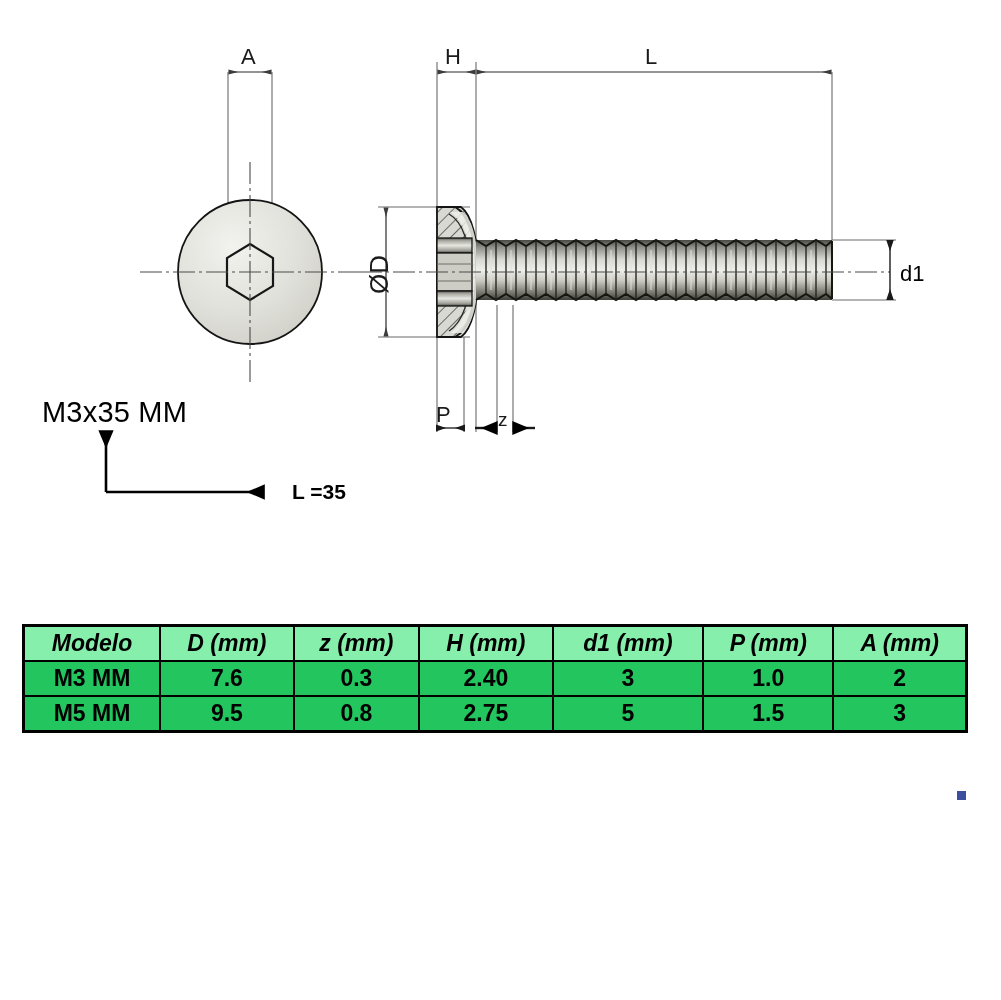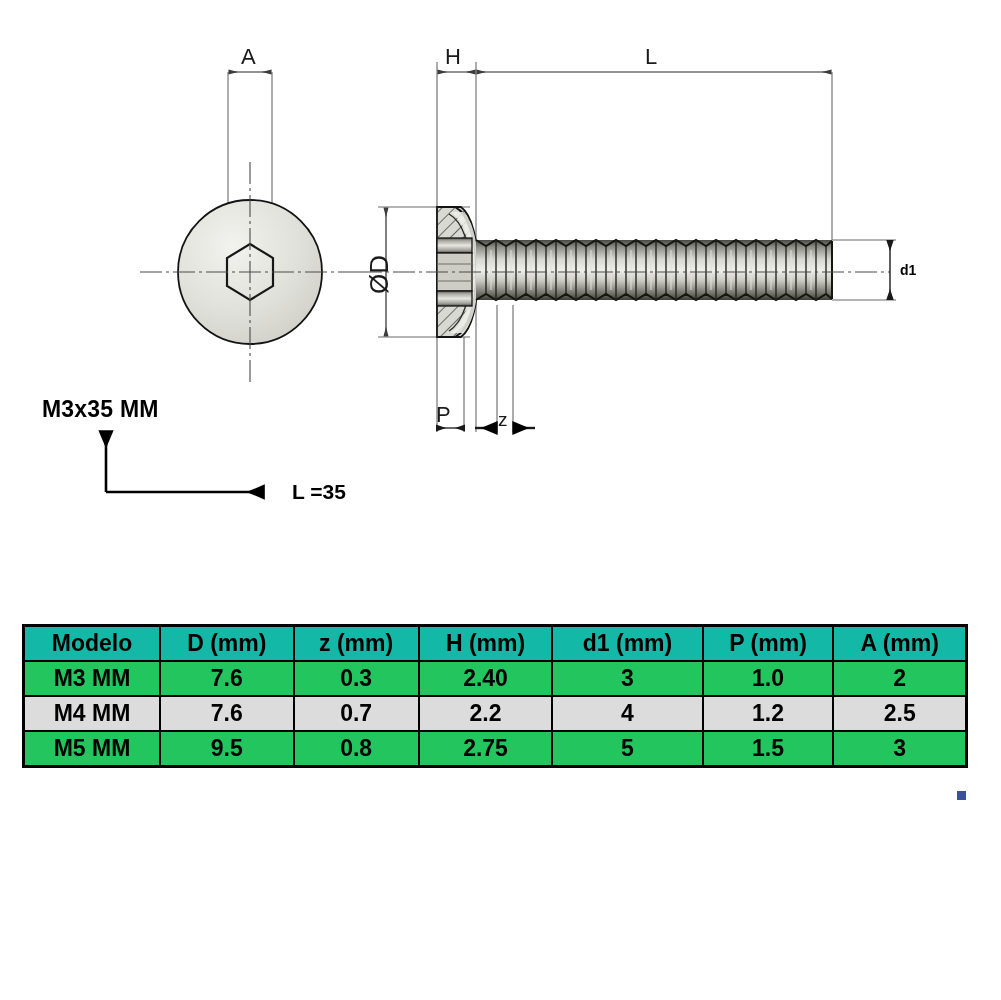--- a/index.html
+++ b/index.html
@@ -5,37 +5,37 @@
   html,body{margin:0;padding:0;background:#ffffff;}
   body{width:1001px;height:1000px;overflow:hidden;
        font-family:"Liberation Sans",sans-serif;color:#000;}
   #root{position:relative;width:1001px;height:1000px;}
 
   .layer{position:absolute;left:0;top:0;width:1001px;height:1000px;}
 
   
   .dimlabel{position:absolute;font-family:"Liberation Sans",sans-serif;
             font-size:22px;color:#1a1a1a;line-height:1;white-space:nowrap;}
-  .dimlabel.bold{font-weight:bold;font-size:14px;color:#000;}
+  .dimlabel.bold{font-weight:normal;font-size:22px;color:#000;}
   .vertlabel{position:absolute;font-size:26px;color:#1a1a1a;white-space:nowrap;
              transform:rotate(-90deg);transform-origin:left top;}
 
-  .partlabel{position:absolute;font-weight:bold;font-size:23px;color:#000;
+  .partlabel{position:absolute;font-weight:normal;font-size:29px;color:#000;
              letter-spacing:.2px;white-space:nowrap;}
   .leaderlabel{position:absolute;font-size:21px;color:#000;white-space:nowrap;
                font-weight:bold;margin-left:20px;}
 
   
   #spec-table{position:absolute;left:22px;top:624px;width:946px;
               border-collapse:collapse;background:#e8e8e8;
               border:3px solid #000;}
   #spec-table td,#spec-table th{border:2px solid #000;text-align:center;
               font-family:"Liberation Sans",sans-serif;font-weight:bold;
               font-size:23px;color:#000;height:33px;padding:0;}
-  #spec-table thead th{background:#14b8a6;}
+  #spec-table thead th{background:#86efac;font-style:italic;}
   #spec-table tbody tr.odd td{background:#22c55e;}
   #spec-table tbody tr.even td{background:#dcdcdc;}
   #spec-table .modelcell{text-align:center;}
   #table-corner-mark{position:absolute;left:957px;top:791px;
                      width:9px;height:9px;background:#3b4fa0;}
 </style>
 </head>
 <body>
 
 <div id="root">
@@ -275,29 +275,20 @@
     <tbody>
       <tr class="odd">
         <td class="modelcell">M3 MM</td>
         <td>7.6</td>
         <td>0.3</td>
         <td>2.40</td>
         <td>3</td>
         <td>1.0</td>
         <td>2</td>
       </tr>
-      <tr class="even">
-        <td class="modelcell">M4 MM</td>
-        <td>7.6</td>
-        <td>0.7</td>
-        <td>2.2</td>
-        <td>4</td>
-        <td>1.2</td>
-        <td>2.5</td>
-      </tr>
       <tr class="odd">
         <td class="modelcell">M5 MM</td>
         <td>9.5</td>
         <td>0.8</td>
         <td>2.75</td>
         <td>5</td>
         <td>1.5</td>
         <td>3</td>
       </tr>
     </tbody>

